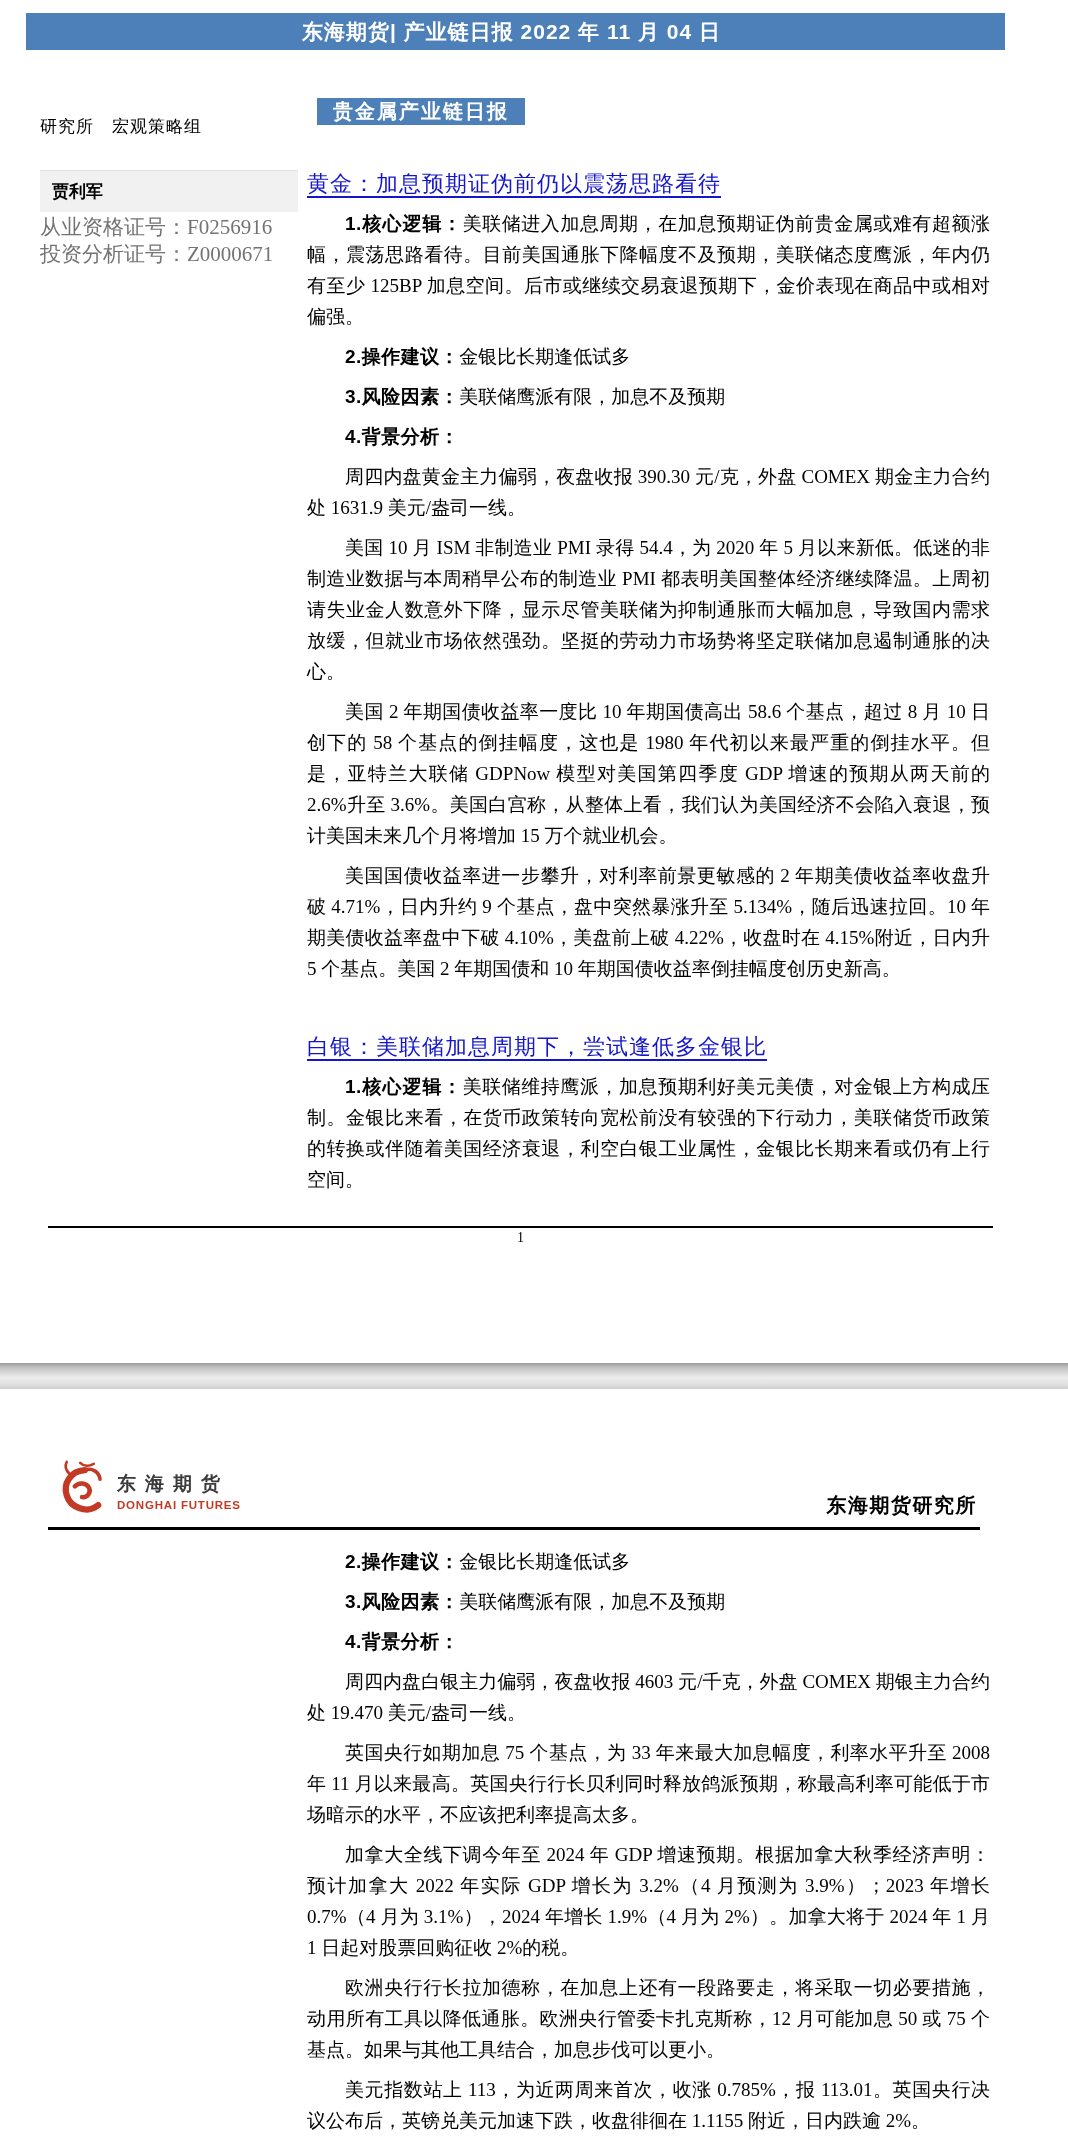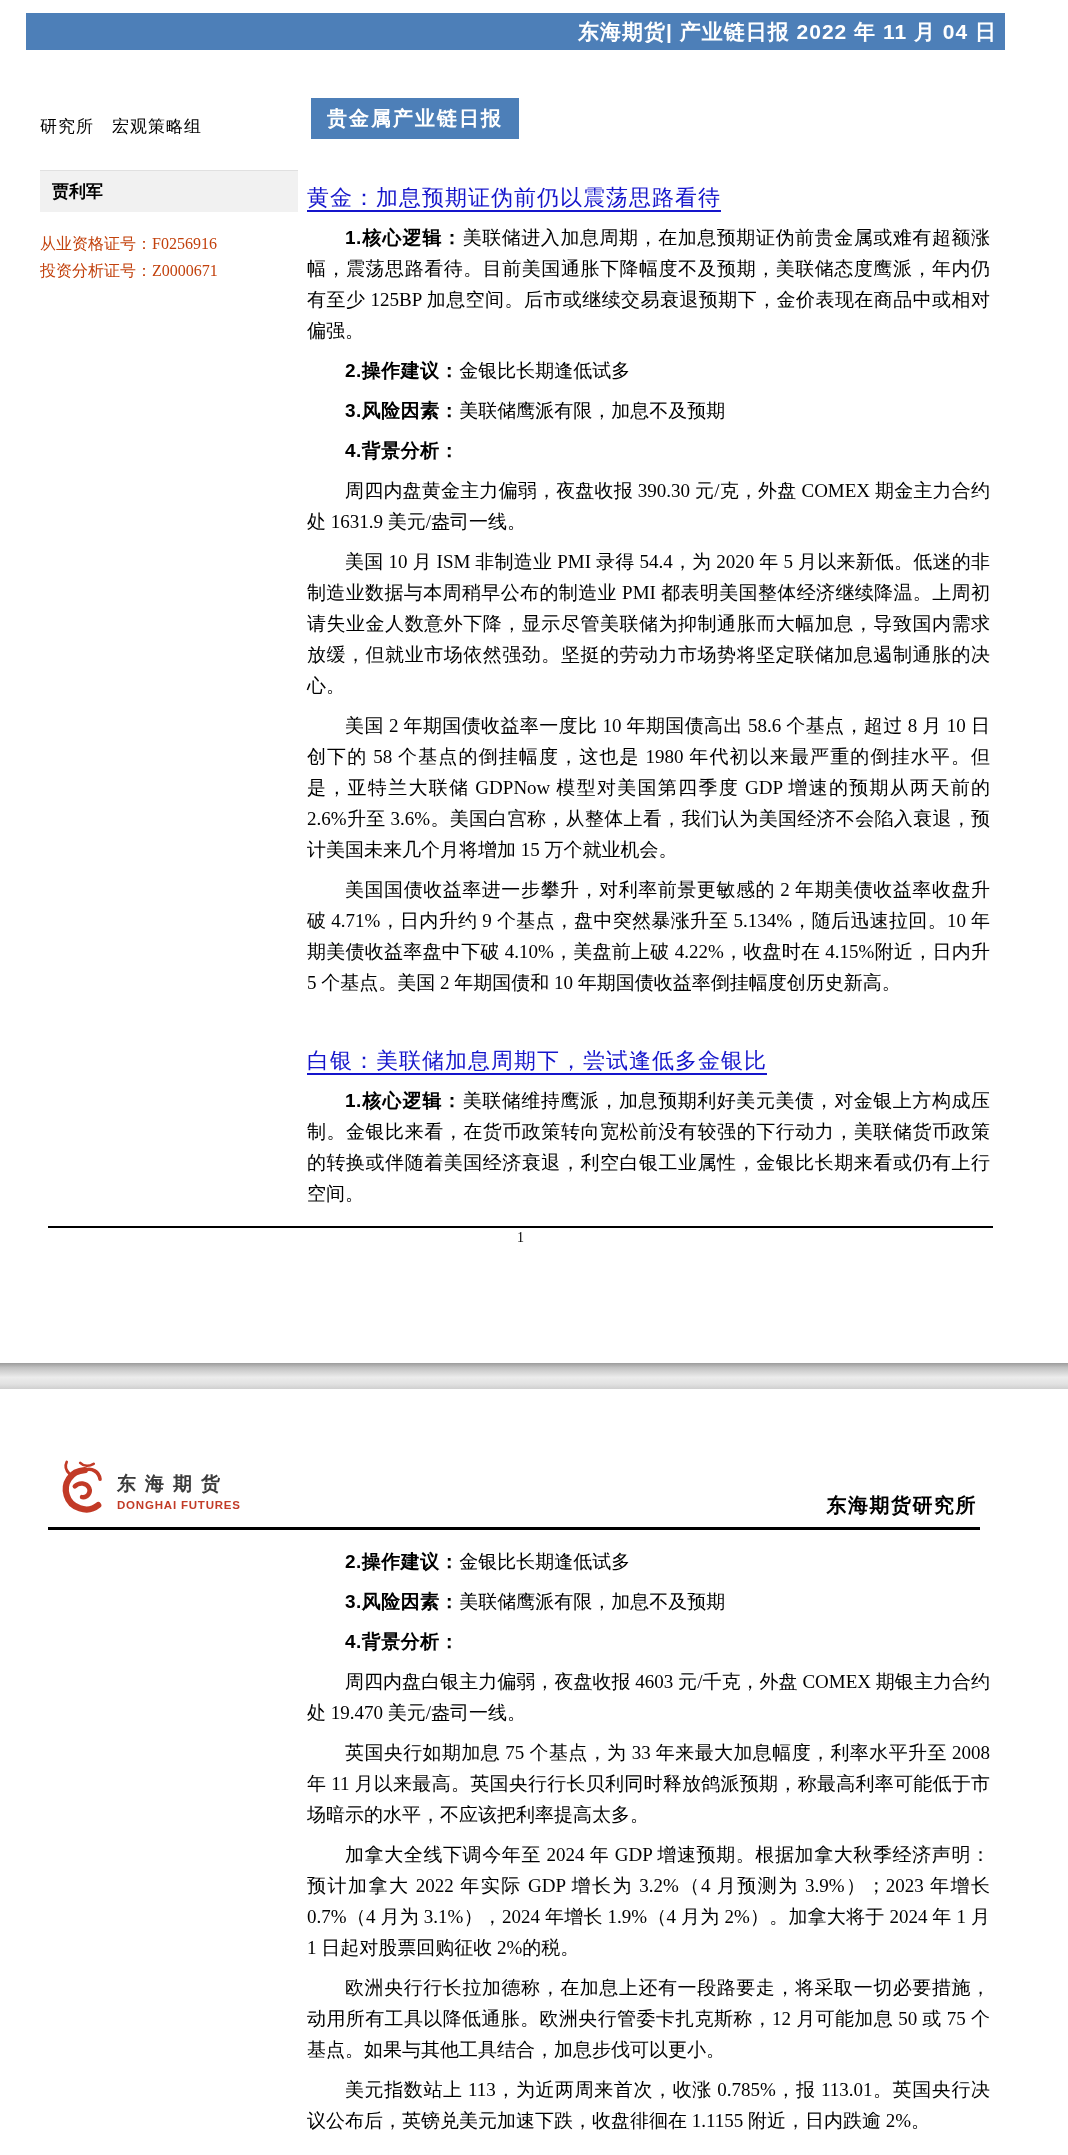--- a/index.html
+++ b/index.html
@@ -5,37 +5,37 @@
   html,body{margin:0;padding:0;background:#fff;}
   body{width:1068px;font-family:"Liberation Serif",serif;color:#000;}
   .page{position:relative;background:#fff;overflow:hidden;}
   .page1{height:1363px;}
   .page2{height:766px;border-radius:22px;}
 
   
   .banner{
     margin:13px 63px 8px 26px;height:37px;line-height:37px;
     background:#4d7fb8;color:#fff;font-weight:bold;font-size:21px;
-    text-align:right;padding-right:8px;
+    text-align:center;padding-right:8px;
     font-family:"Liberation Sans",sans-serif;letter-spacing:1px;
   }
 
   
   .columns{display:flex;margin-left:40px;margin-top:48px;}
   .sidebar{width:267px;flex:none;}
   .dept{font-weight:normal;font-size:17px;margin-top:17px;
         font-family:"Liberation Sans",sans-serif;letter-spacing:1px;}
   .analyst-box{margin-top:32px;background:#f1f1f1;border-top:1px solid #e0e0e0;
         width:258px;box-sizing:border-box;padding:9px 12px;}
   .analyst{font-weight:bold;font-size:17px;font-family:"Liberation Sans",sans-serif;}
-  .certs{margin-top:18px;font-size:16px;line-height:27px;color:#c2410c;}
+  .certs{margin-top:2px;font-size:21px;line-height:27px;color:#737373;}
 
   .main{width:683px;flex:none;}
-  .tag{display:inline-block;margin-left:4px;background:#4d7fb8;color:#fff;
-       font-weight:bold;font-size:20px;padding:7px 16px;
+  .tag{display:inline-block;margin-left:10px;background:#4d7fb8;color:#fff;
+       font-weight:bold;font-size:20px;padding:0 16px;
        font-family:"Liberation Sans",sans-serif;letter-spacing:2px;}
   .headline{
     margin:44px 0 6px 0;color:#1515cb;font-size:22px;font-weight:normal;
     font-family:"Liberation Sans",sans-serif;letter-spacing:1px;
     text-decoration:underline;text-underline-offset:5px;
     text-decoration-thickness:2px;
   }
   .headline.second{margin-top:48px;}
   p.item,p.para{
     margin:9px 0;font-size:19px;line-height:31px;text-indent:2em;

